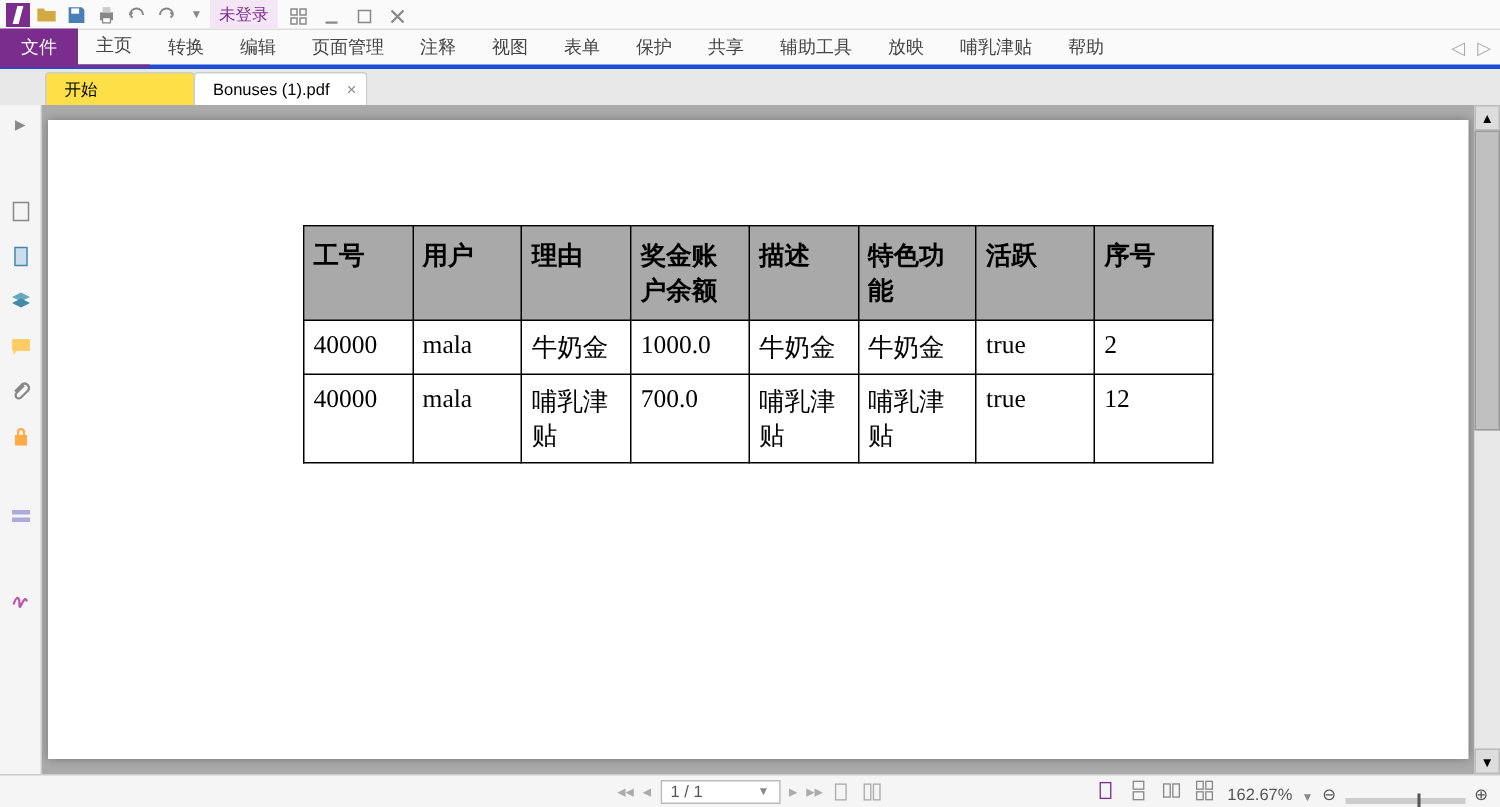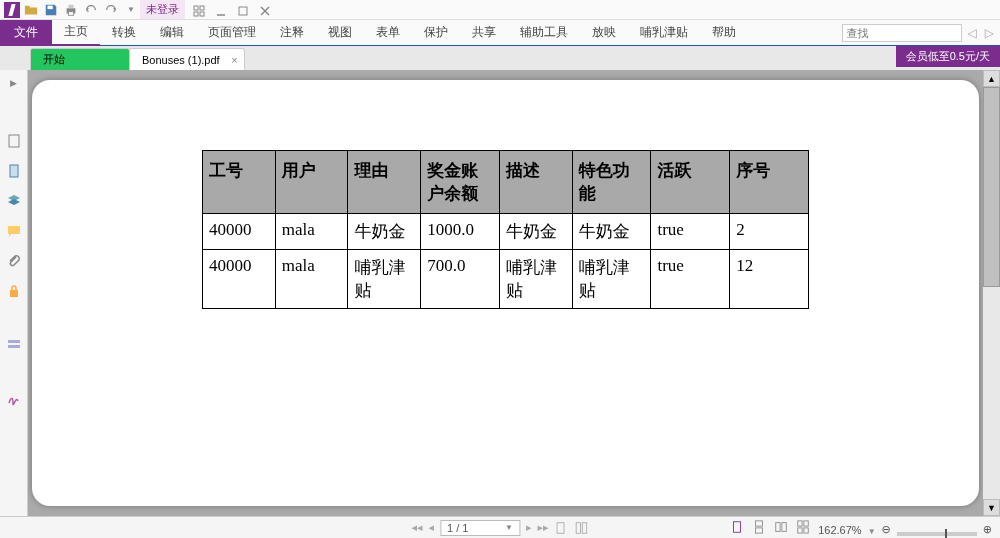--- a/index.html
+++ b/index.html
@@ -10,42 +10,42 @@
   .titlebar-left { display: flex; align-items: center; gap: 2px; padding-left: 4px; }
   .logo { width: 16px; height: 16px; background: #7b2d8e; position: relative; }
   .logo::after { content: ''; position: absolute; top: 2px; left: 6px; width: 4px; height: 12px; background: #fff; transform: skewX(-15deg); }
   .qat-btn { width: 18px; height: 18px; display: flex; align-items: center; justify-content: center; cursor: pointer; }
   .titlebar-center { flex: 1; text-align: center; color: #555; font-size: 11px; }
   .titlebar-right { display: flex; align-items: flex-end; gap: 8px; padding-right: 8px; }
   .login-badge { background: #f5e6f5; color: #7b2d8e; padding: 2px 6px; font-size: 11px; }
   .win-ctrl { width: 14px; height: 14px; color: #888; cursor: pointer; display: inline-flex; }
   
   
-  .ribbon { background: #fafafa; display: flex; align-items: center; height: 26px; border-bottom: 1px solid #1d4ed8; position: relative; }
+  .ribbon { background: #fafafa; display: flex; align-items: center; height: 26px; border-bottom: 3px solid #1d4ed8; position: relative; }
   .file-tab { background: #7b2d8e; color: #fff; padding: 0 14px; height: 26px; display: flex; align-items: center; font-size: 12px; }
   .ribbon-tab { padding: 0 12px; height: 26px; display: flex; align-items: center; color: #444; cursor: pointer; font-size: 12px; }
   .ribbon-tab.active { border-bottom: 2px solid #7b2d8e; }
   .ribbon-right { margin-left: auto; display: flex; align-items: center; gap: 4px; padding-right: 4px; }
   .search-box { width: 120px; height: 18px; border: 1px solid #ccc; font-size: 11px; padding: 0 4px; }
   .promo-badge { background: #7b2d8e; color: #fff; padding: 3px 10px; font-size: 11px; height: 21px; display: flex; align-items: center; }
   .nav-arrow { color: #aaa; font-size: 12px; padding: 0 2px; }
   
   
   .doc-tabs { background: #e8e8e8; height: 24px; display: flex; align-items: flex-end; padding-left: 30px; }
-  .doc-tab { height: 22px; background: #22c55e; border: 1px solid #ccc; border-bottom: none; padding: 0 24px 0 12px; display: flex; align-items: center; font-size: 11px; margin-right: -1px; position: relative; border-radius: 3px 3px 0 0; min-width: 100px; }
+  .doc-tab { height: 22px; background: #fde047; border: 1px solid #ccc; border-bottom: none; padding: 0 24px 0 12px; display: flex; align-items: center; font-size: 11px; margin-right: -1px; position: relative; border-radius: 3px 3px 0 0; min-width: 100px; }
   .doc-tab.active { background: #ffffff; }
   .doc-tab .close { position: absolute; right: 6px; color: #888; cursor: pointer; font-size: 11px; }
   
   
   .main-area { display: flex; height: calc(538px - 20px - 26px - 24px - 22px); background: #aaa; }
   .left-sidebar { width: 28px; background: #f5f5f5; border-right: 1px solid #ccc; display: flex; flex-direction: column; align-items: center; padding-top: 8px; gap: 12px; }
   .side-icon { width: 18px; height: 18px; cursor: pointer; display: flex; align-items: center; justify-content: center; }
   
   .canvas-wrap { flex: 1; background: #aaa; display: flex; justify-content: center; padding: 10px 4px; overflow: hidden; }
-  .page { background: #fff; width: 950px; box-shadow: 0 0 6px rgba(0,0,0,0.3); padding: 70px 170px; border-radius: 18px; }
+  .page { background: #fff; width: 950px; box-shadow: 0 0 6px rgba(0,0,0,0.3); padding: 70px 170px; }
   
   .right-scroll { width: 17px; background: #e8e8e8; display: flex; flex-direction: column; }
   .scroll-btn { height: 17px; background: #ddd; border: 1px solid #bbb; cursor: pointer; font-size: 9px; display: flex; align-items: center; justify-content: center; }
   .scroll-track { flex: 1; background: #e8e8e8; }
   .scroll-thumb { background: #c0c0c0; height: 200px; border: 1px solid #999; }
   
   
   .pdf-table { border-collapse: collapse; width: 100%; font-family: 'SimSun', serif; font-size: 17px; }
   .pdf-table th { background: #a9a9a9; border: 1.5px solid #000; padding: 8px 6px; text-align: left; font-weight: bold; vertical-align: top; height: 62px; }
   .pdf-table td { border: 1.5px solid #000; padding: 6px 6px; text-align: left; vertical-align: top; }
@@ -136,25 +136,23 @@
   <div class="ribbon-tab">注释</div>
   <div class="ribbon-tab">视图</div>
   <div class="ribbon-tab">表单</div>
   <div class="ribbon-tab">保护</div>
   <div class="ribbon-tab">共享</div>
   <div class="ribbon-tab">辅助工具</div>
   <div class="ribbon-tab">放映</div>
   <div class="ribbon-tab">哺乳津贴</div>
   <div class="ribbon-tab">帮助</div>
   <div class="ribbon-right">
-    <input class="search-box" placeholder="查找" style="">
     <span class="nav-arrow">◁</span>
     <span class="nav-arrow">▷</span>
   </div>
-  <div class="promo-badge" style="position:absolute;right:0;top:26px;z-index:5;">会员低至0.5元/天</div>
 </div>
 
 <div class="doc-tabs">
   <div class="doc-tab">
     <span>开始</span>
   </div>
   <div class="doc-tab active">
     <span>Bonuses (1).pdf</span>
     <span class="close">×</span>
   </div>

